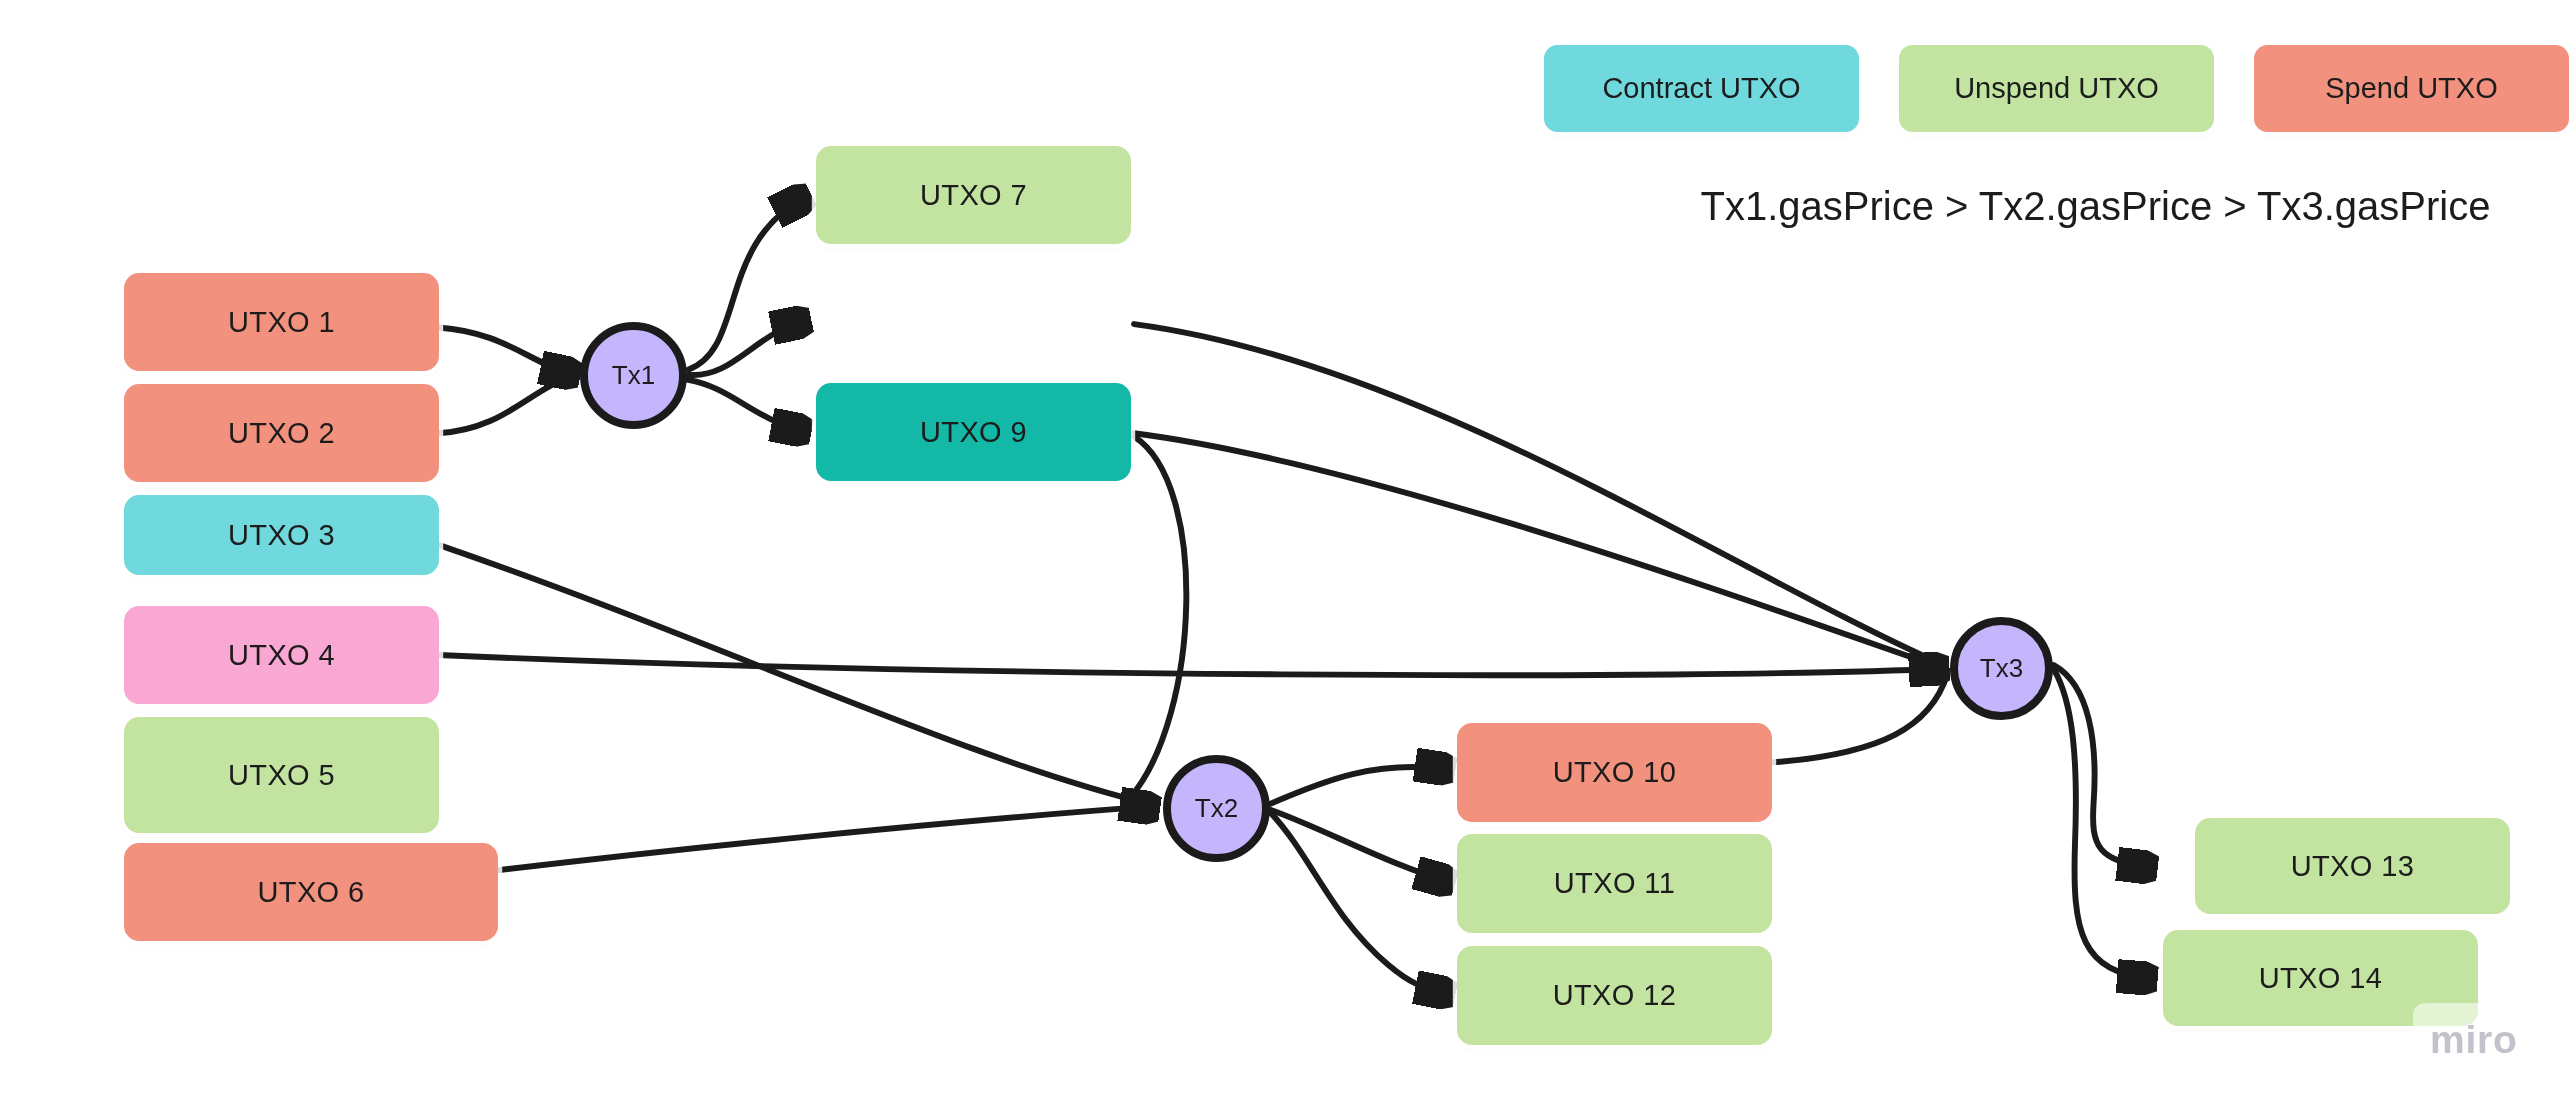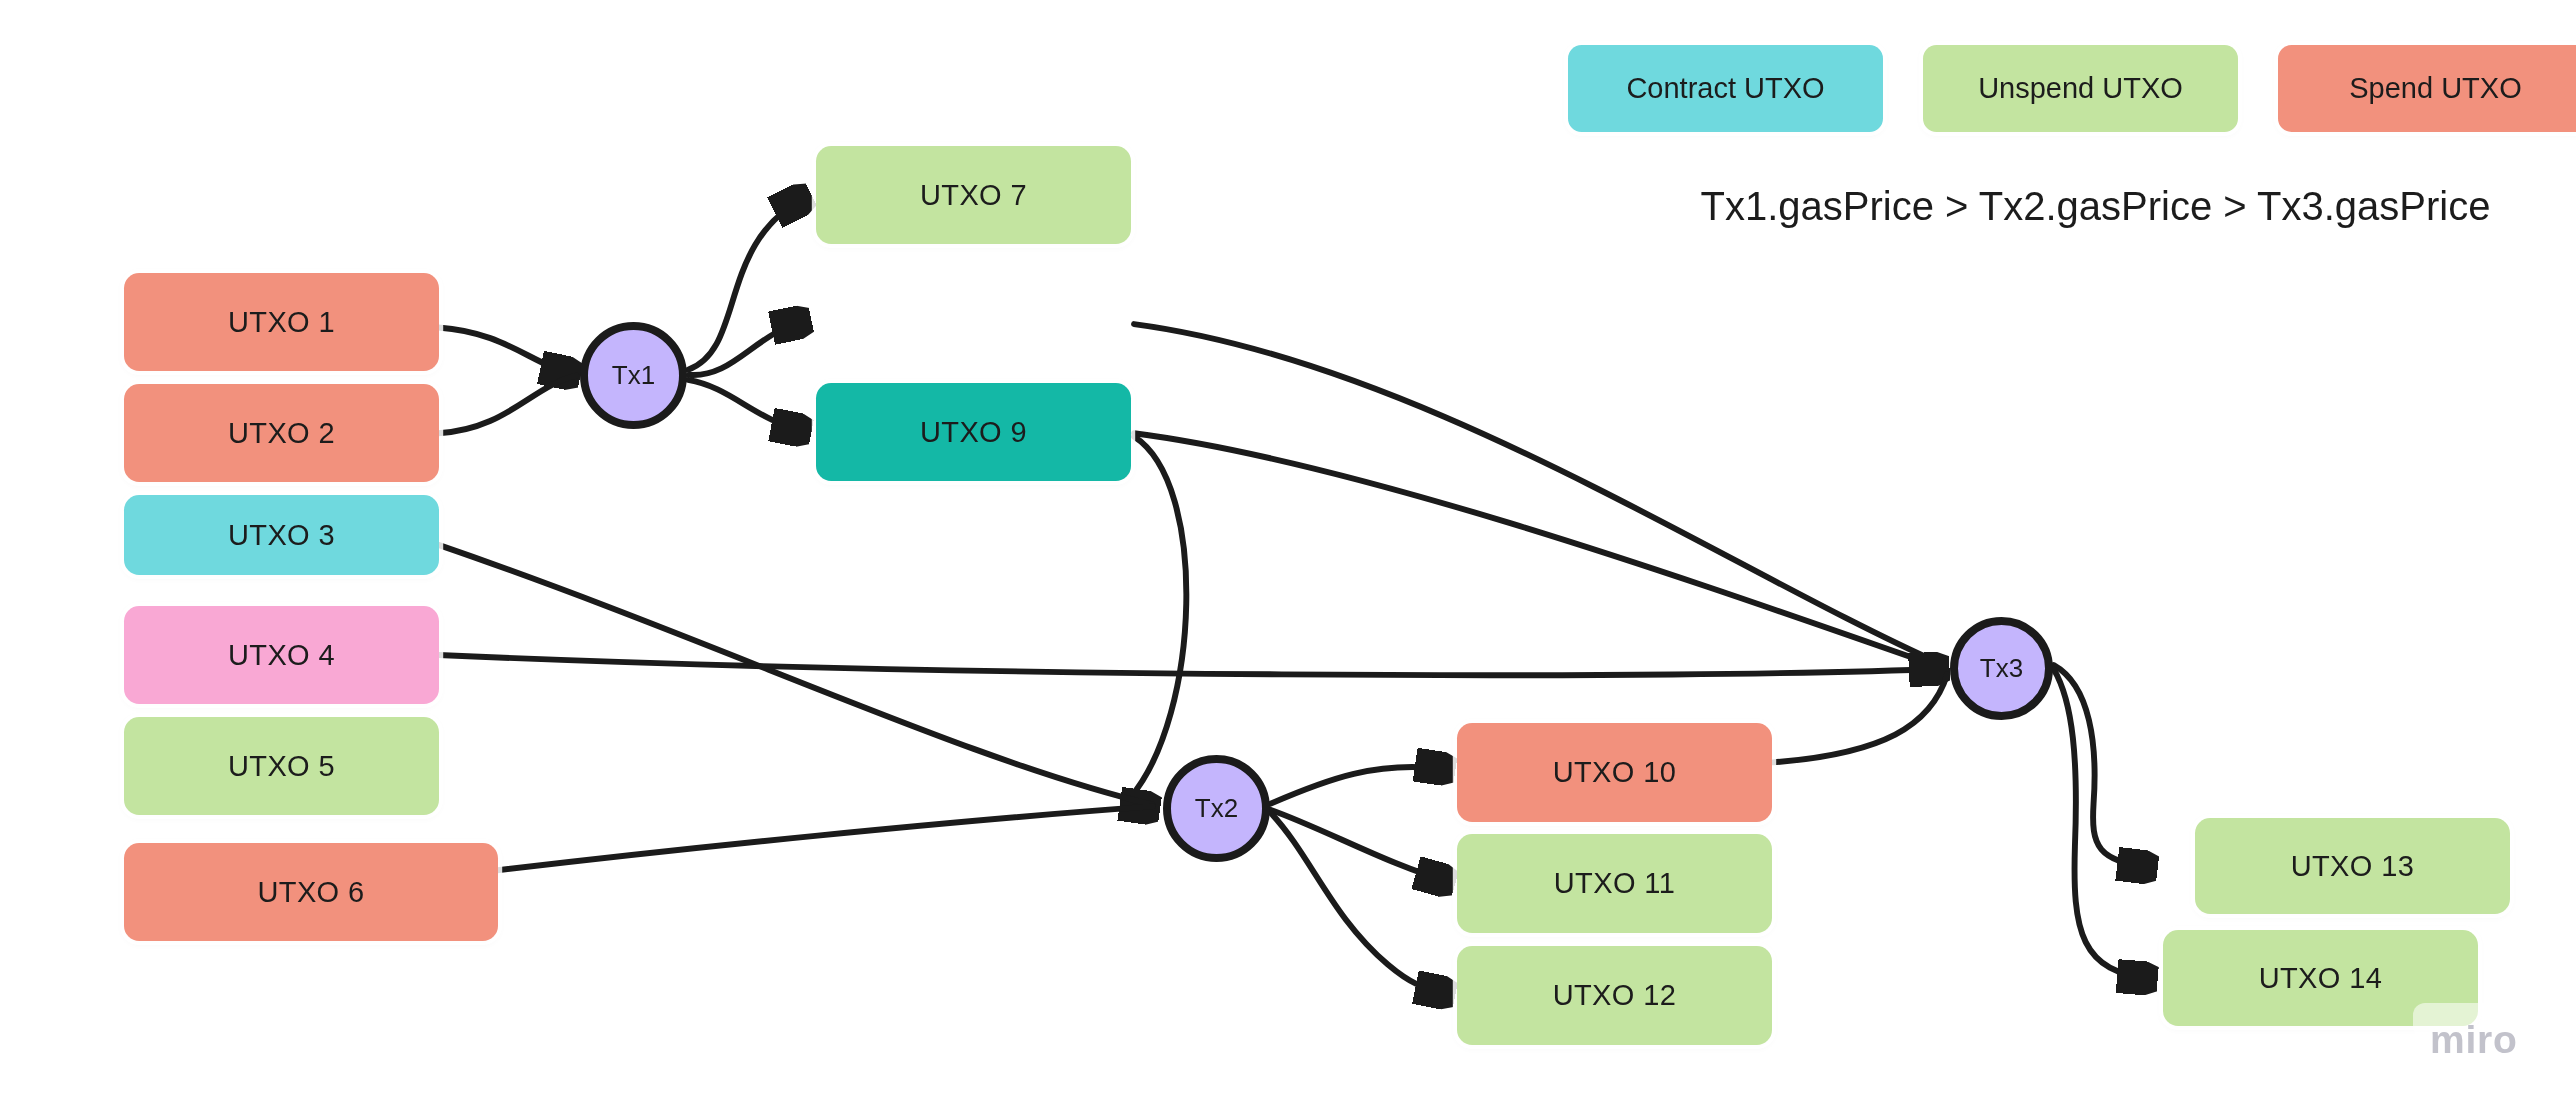--- a/index.html
+++ b/index.html
@@ -31,21 +31,20 @@
     box-shadow:0 0 0 4.2px rgba(255,255,255,0.85), 0 1.7px 8.5px rgba(0,0,0,0.05);
   }
   .legend-chip{
     position:absolute;
     z-index:2;
     border-radius:13.5px;
     display:flex;align-items:center;justify-content:center;
     font-size:29px;
     color:var(--text-color,#1c1c1c);
     box-shadow:0 0 0 4.2px rgba(255,255,255,0.85), 0 1.7px 8.5px rgba(0,0,0,0.05);
-    margin-left:24px;
   }
   .tx-circle{
     position:absolute;
     z-index:3;
     box-sizing:border-box;
     background:#c4b5fd;
     border:8.5px solid var(--line-color,#1b1b1b);
     border-radius:50%;
     display:flex;align-items:center;justify-content:center;
     font-size:26px;
@@ -112,21 +111,21 @@
   <div id="watermark-plate"></div>
   <div id="watermark-text">miro</div>
 
 <div class="legend-chip" style="left: 1544px; top: 45px; width: 315px; height: 87px; background: rgb(111, 217, 222);">Contract UTXO</div>
     <div class="legend-chip" style="left: 2254px; top: 45px; width: 315px; height: 87px; background: rgb(242, 145, 125);">Spend UTXO</div>
     <div class="legend-chip" style="left: 1899px; top: 45px; width: 315px; height: 87px; background: rgb(195, 228, 160);">Unspend UTXO</div>
     <div class="utxo-box" style="left: 124px; top: 273px; width: 315px; height: 98px; background: rgb(242, 145, 125);">UTXO 1</div>
     <div class="utxo-box" style="left: 124px; top: 384px; width: 315px; height: 98px; background: rgb(242, 145, 125);">UTXO 2</div>
     <div class="utxo-box" style="left: 124px; top: 495px; width: 315px; height: 80px; background: rgb(111, 217, 222);">UTXO 3</div>
     <div class="utxo-box" style="left: 124px; top: 606px; width: 315px; height: 98px; background: #f9a8d4;">UTXO 4</div>
-    <div class="utxo-box" style="left: 124px; top: 717px; width: 315px; height: 98px; background: rgb(195, 228, 160);">UTXO 5</div>
+    <div class="utxo-box" style="left: 124px; top: 717px; width: 315px; height: 116px; background: rgb(195, 228, 160);">UTXO 5</div>
     <div class="utxo-box" style="left: 124px; top: 828px; width: 374px; height: 98px; background: rgb(242, 145, 125); margin-top: 15px;">UTXO 6</div>
     <div class="utxo-box" style="left: 816px; top: 146px; width: 315px; height: 98px; background: rgb(195, 228, 160);">UTXO 7</div>
     <div class="utxo-box" style="left: 816px; top: 383px; width: 315px; height: 98px; background: #14b8a6;">UTXO 9</div>
     <div class="utxo-box" style="left: 1457px; top: 723px; width: 315px; height: 99px; background: rgb(242, 145, 125);">UTXO 10</div>
     <div class="utxo-box" style="left: 1457px; top: 834px; width: 315px; height: 99px; background: rgb(195, 228, 160);">UTXO 11</div>
     <div class="utxo-box" style="left: 1457px; top: 946px; width: 315px; height: 99px; background: rgb(195, 228, 160);">UTXO 12</div>
     <div class="utxo-box" style="left: 2163px; top: 818px; width: 315px; height: 96px; background: rgb(195, 228, 160); margin-left: 32px;">UTXO 13</div>
     <div class="utxo-box" style="left: 2163px; top: 930px; width: 315px; height: 96px; background: rgb(195, 228, 160);">UTXO 14</div>
     <div class="tx-circle" style="left: 580px; top: 322px; width: 107px; height: 107px;">Tx1</div>
     <div class="tx-circle" style="left: 1163px; top: 755px; width: 107px; height: 107px;">Tx2</div>

